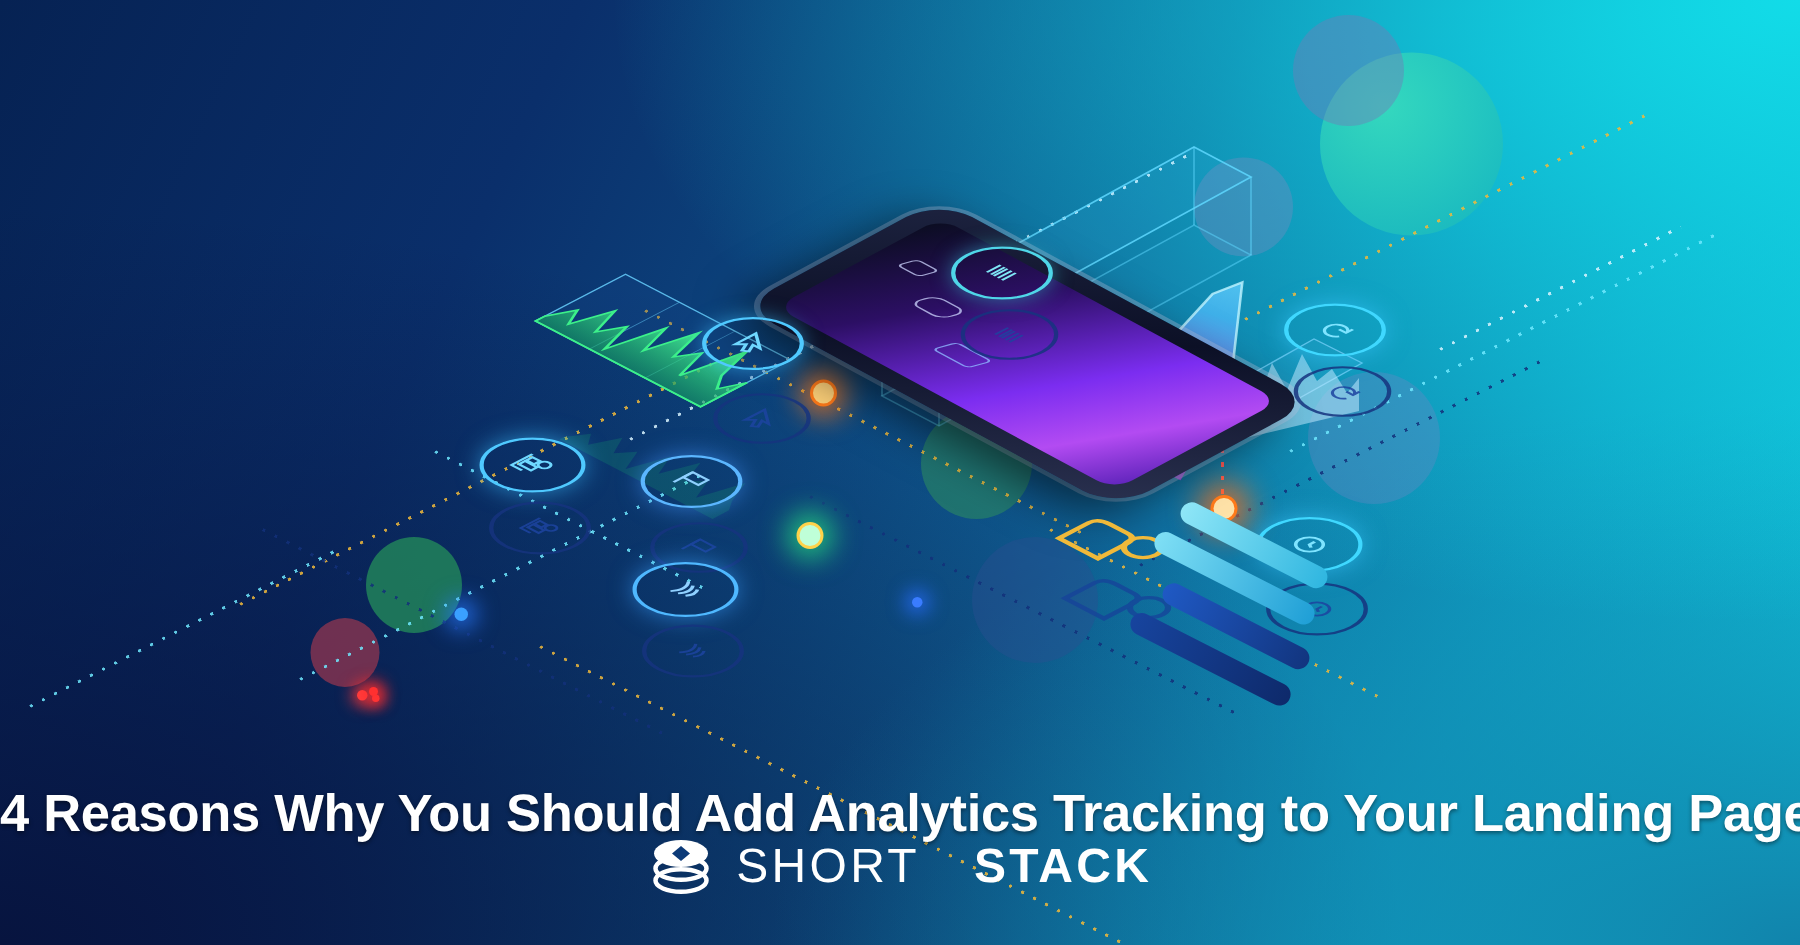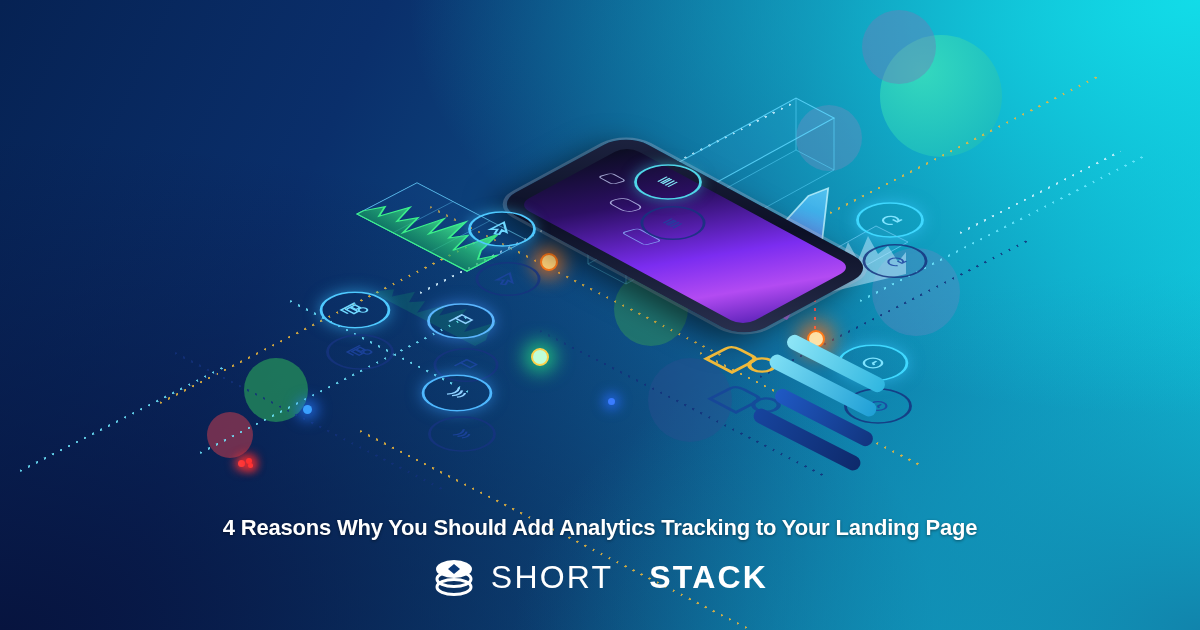--- a/index.html
+++ b/index.html
@@ -26,21 +26,21 @@
   .isoicon{position:absolute;border-radius:50%;border-style:solid;
            transform:matrix(1,.52,-1,.52,0,0);display:flex;align-items:center;justify-content:center;}
   .isoicon svg{transform:rotate(0deg);}
   
   .isopanel{position:absolute;transform:matrix(1,.52,-1,.52,0,0);}
   
   #phone{position:absolute;transform:matrix(1,.54,-1,.54,0,0);}
   
   #title{
     position:absolute;left:0;right:0;top:500px;text-align:center;
-    color:#ffffff;font-size:22px;font-weight:bold;letter-spacing:-.2px;
+    color:#ffffff;font-size:35px;font-weight:bold;letter-spacing:-.2px;
     text-shadow:0 1px 3px rgba(0,0,0,.45);white-space:nowrap;
   }
   
   #logo{position:absolute;left:0;right:0;top:556px;display:flex;align-items:center;
         justify-content:center;gap:15px;}
   #logo .word{color:#fff;font-size:32px;letter-spacing:2.2px;line-height:1;}
   #logo .w-short{font-weight:400;}
   #logo .w-stack{font-weight:bold;margin-left:36px;}
 </style>
 </head>

